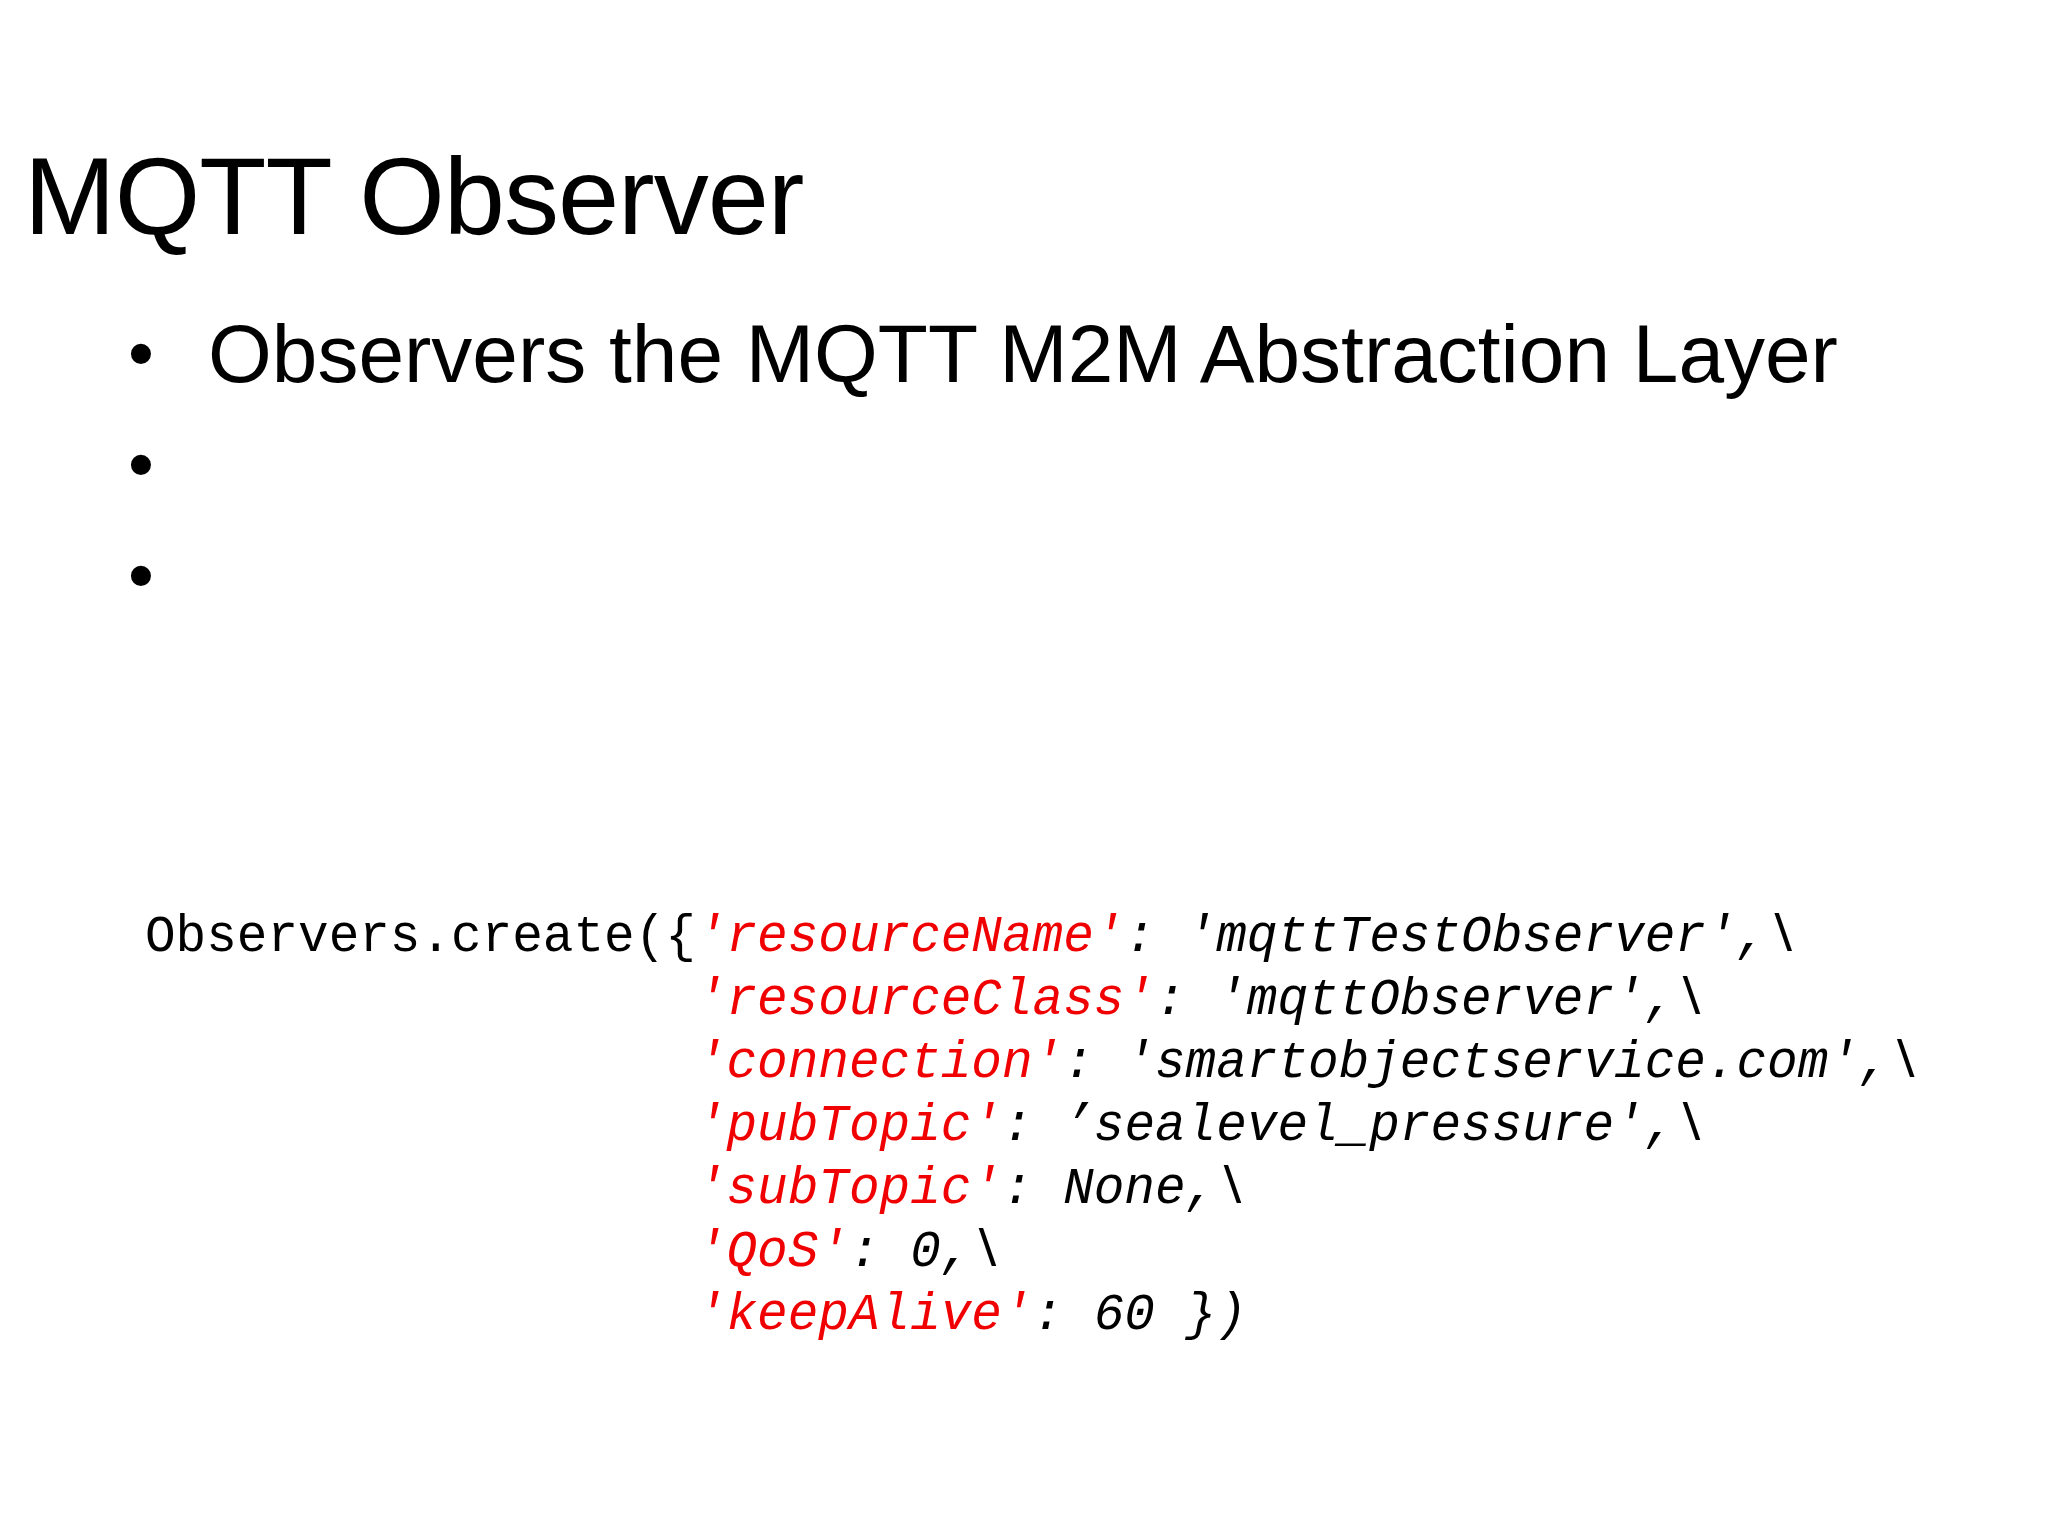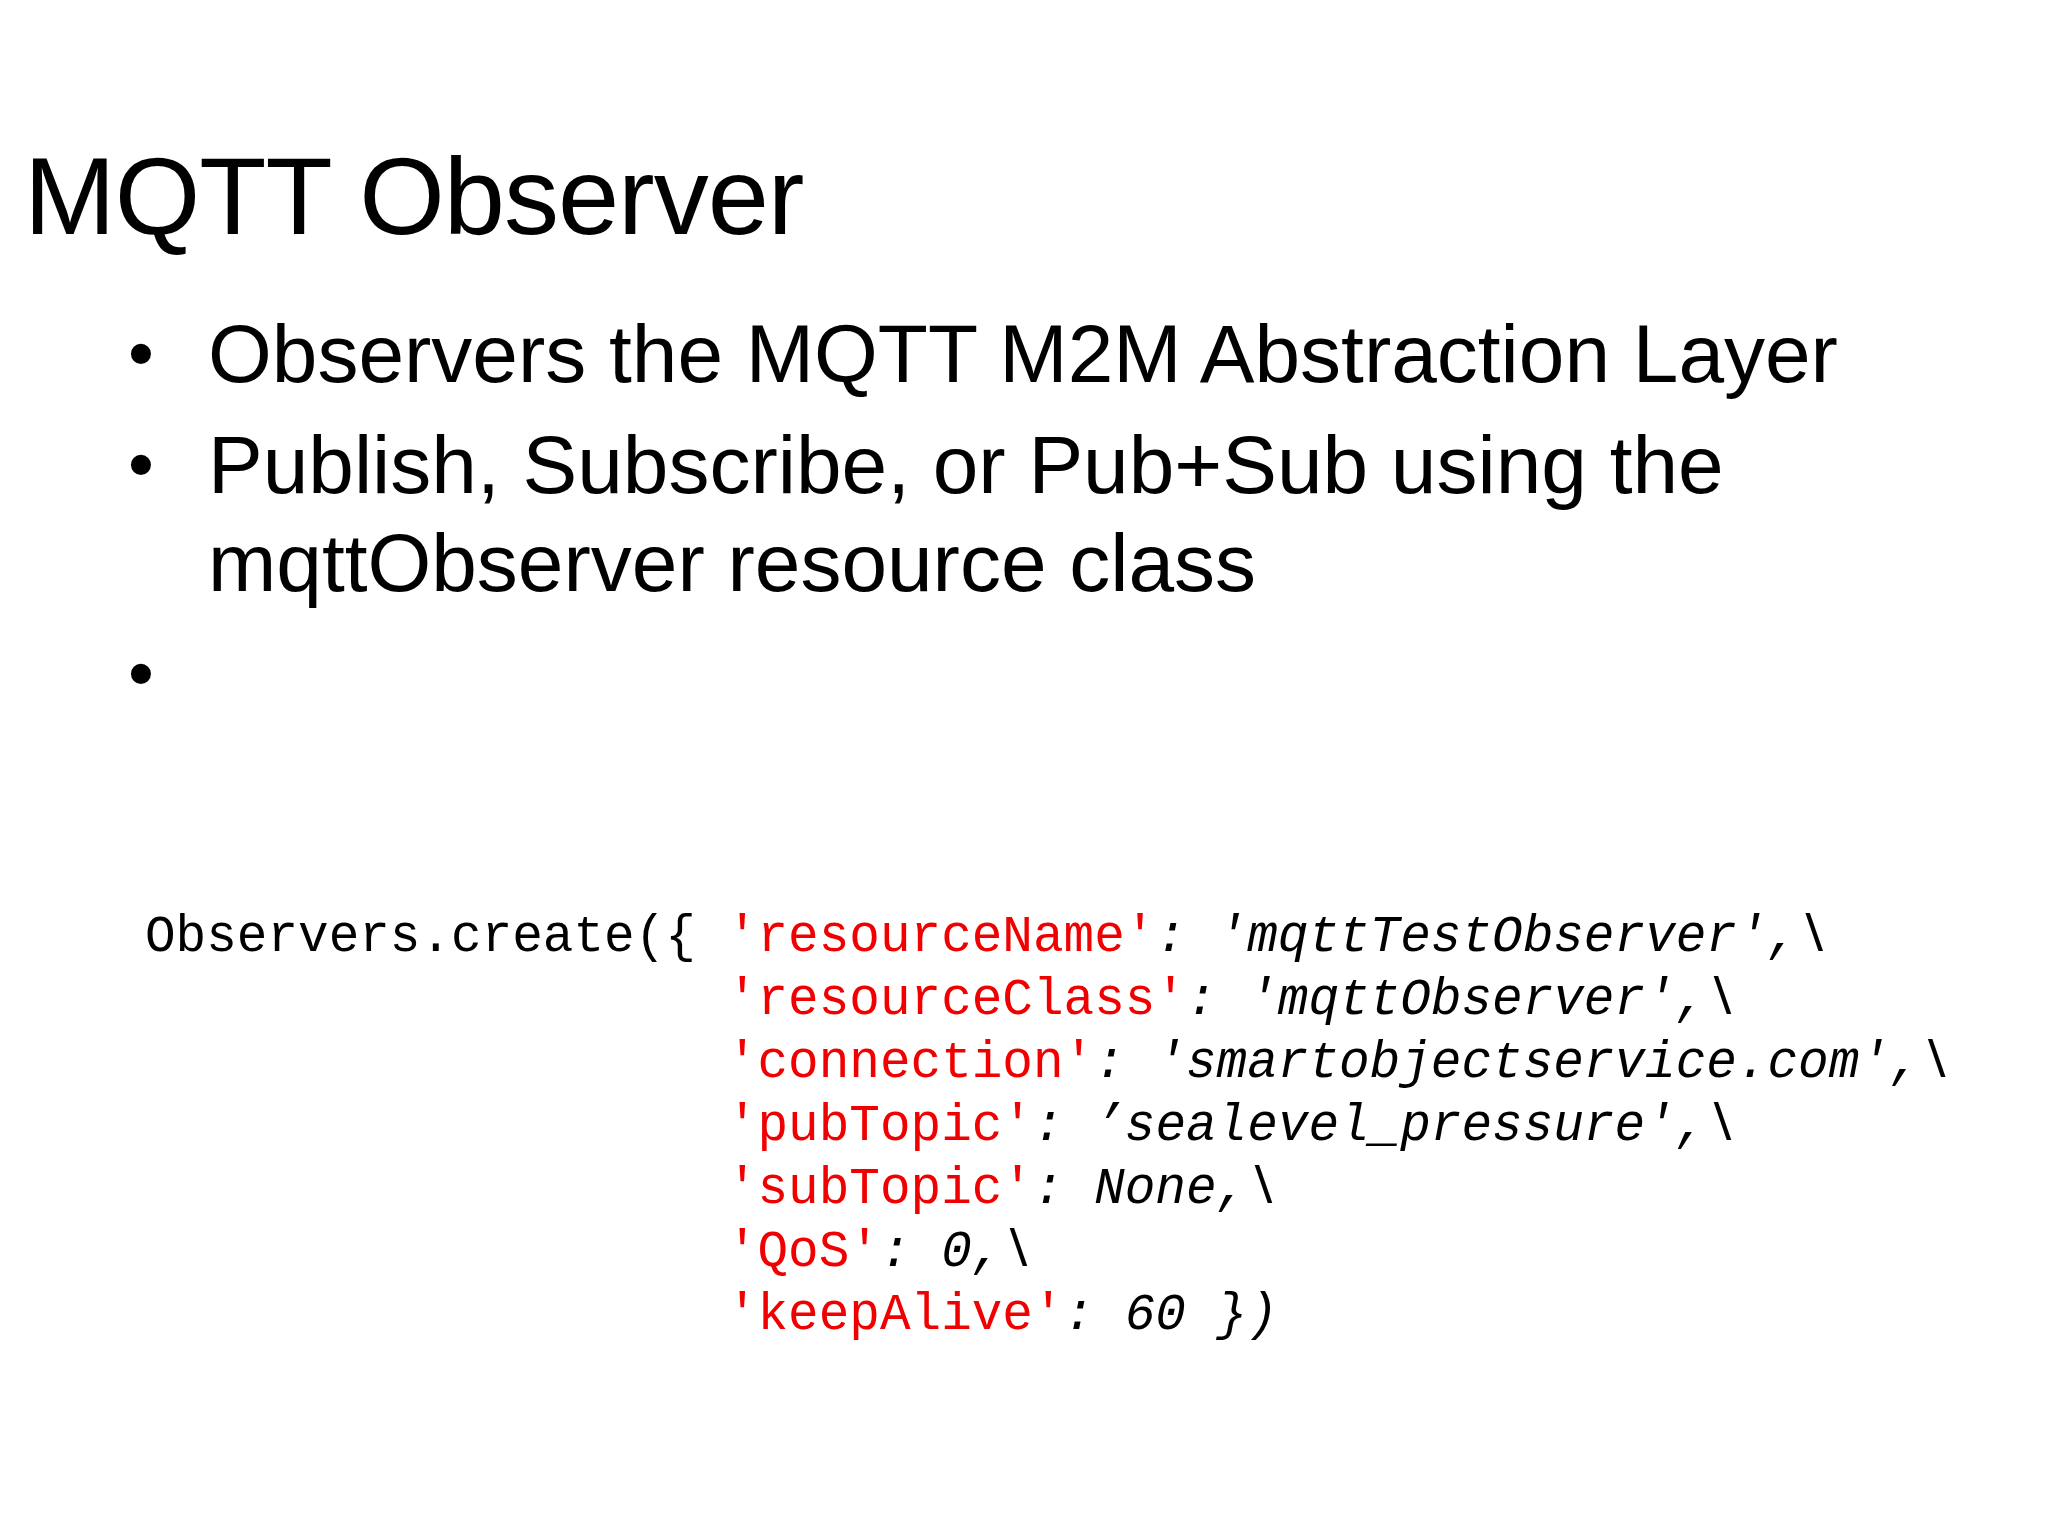--- a/index.html
+++ b/index.html
@@ -57,41 +57,39 @@
     left: 125px;
     top: 906px;
     font-family: "Liberation Mono", "DejaVu Sans Mono", monospace;
     font-size: 51px;
     line-height: 63px;
     white-space: pre;
     color: var(--text, #000000);
   }
   .code-line { white-space: pre; }
   .seg-call { font-style: normal; color: var(--text, #000000); margin-left: 20px; }
-  .seg-key  { color: var(--code-key, #f00000); margin-left: 31px; }
+  .seg-key  { font-style: italic; color: var(--code-key, #f00000); }
   .seg-val  { font-style: italic; color: var(--code-value, #000000); }
 </style>
 </head>
 <body>
 
 <div class="slide">
 
   <div class="title">MQTT Observer</div>
 
   <div class="bullets">
 
     <div class="bullet">
       <span class="dot">•</span>
       <span class="txt">Observers the MQTT M2M Abstraction Layer</span>
     </div>
 
     <div class="bullet">
       <span class="dot">•</span>
-      <span class="txt">Publish, Subscribe, or Pub+Sub using the
-mqttObserver resource class</span>
     </div>
 
     <div class="bullet">
       <span class="dot">•</span>
     </div>
 
   </div>
 
   <div class="code"><div class="code-line"><span class="seg-call">Observers.create({</span><span class="seg-key">'resourceName'</span><span class="seg-val">: </span><span class="seg-val">'mqttTestObserver',\</span></div><div class="code-line"><span class="seg-call">                  </span><span class="seg-key">'resourceClass'</span><span class="seg-val">: </span><span class="seg-val">'mqttObserver',\</span></div><div class="code-line"><span class="seg-call">                  </span><span class="seg-key">'connection'</span><span class="seg-val">: </span><span class="seg-val">'smartobjectservice.com',\</span></div><div class="code-line"><span class="seg-call">                  </span><span class="seg-key">'pubTopic'</span><span class="seg-val">: </span><span class="seg-val">’sealevel_pressure',\</span></div><div class="code-line"><span class="seg-call">                  </span><span class="seg-key">'subTopic'</span><span class="seg-val">: None,\</span></div><div class="code-line"><span class="seg-call">                  </span><span class="seg-key">'QoS'</span><span class="seg-val">: 0,\</span></div><div class="code-line"><span class="seg-call">                  </span><span class="seg-key">'keepAlive'</span><span class="seg-val">: 60 })</span></div></div>
 

